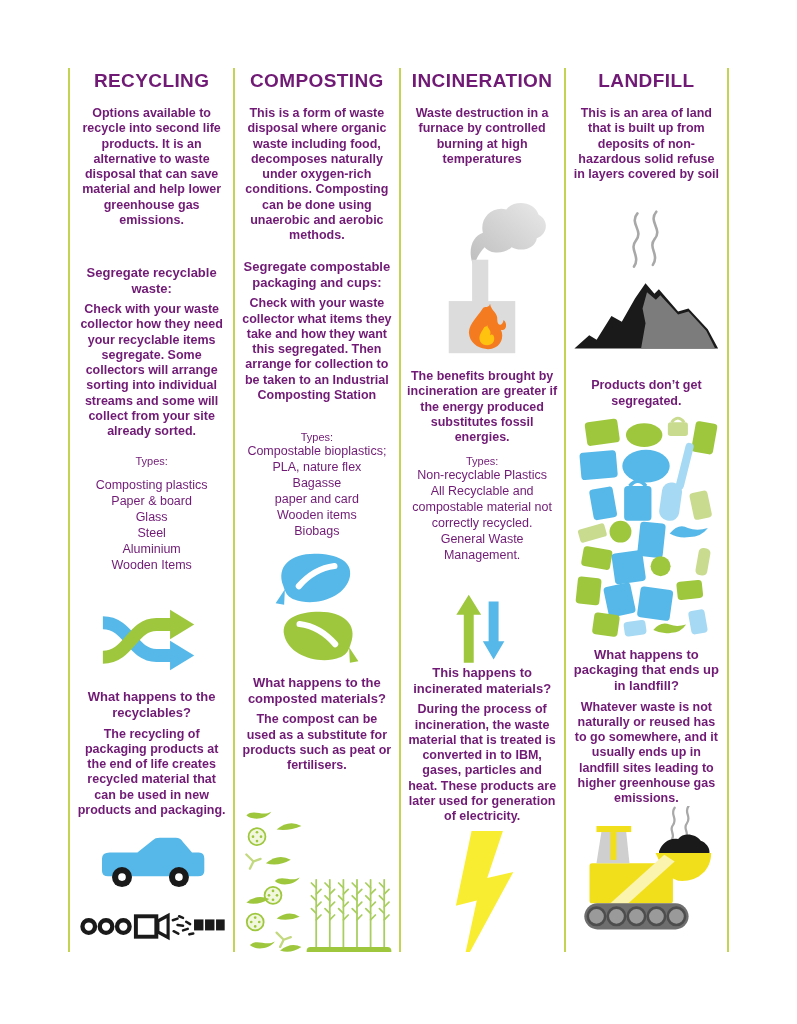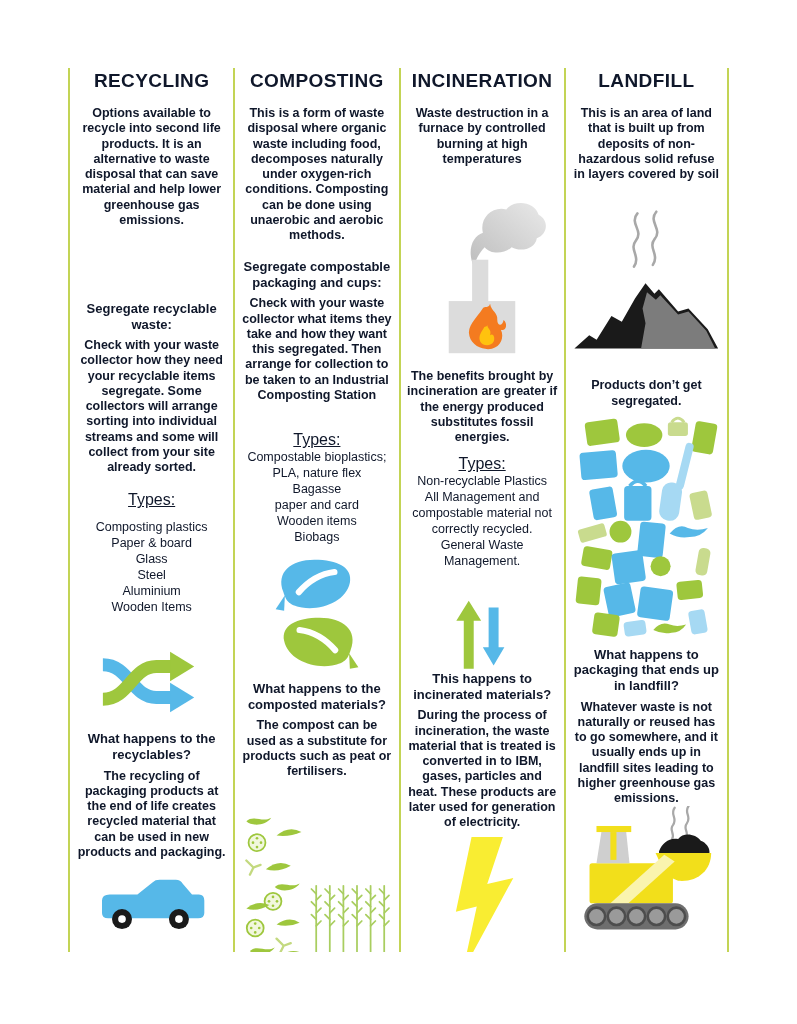--- a/index.html
+++ b/index.html
@@ -1,28 +1,28 @@
 <!DOCTYPE html>
 <html><head>
 <meta charset="utf-8">
 <style>
   html,body{margin:0;padding:0;background:#ffffff;}
   .page{position:relative;width:797px;height:1024px;background:#ffffff;overflow:hidden;
-        font-family:"Liberation Sans",sans-serif;color:#0f172a;}
+        font-family:"Liberation Sans",sans-serif;color:#701a75;}
   .cols{position:absolute;left:68px;top:68px;width:661px;height:884px;display:flex;}
   .col{width:25%;box-sizing:border-box;border-left:2px solid #c3d455;padding:2px 6px 0 6px;
        text-align:center;overflow:hidden;}
   .col:last-child{border-right:2px solid #c3d455;}
   .col-title{font-size:19px;font-weight:bold;letter-spacing:.4px;margin-top:0;}
   .para{font-size:12.5px;line-height:1.22;font-weight:bold;}
   .sub{font-size:13px;font-weight:bold;line-height:1.2;}
-  .types-label{font-size:16px;text-decoration:underline;}
+  .types-label{font-size:11px;}
   .type-line{font-size:12.5px;line-height:1.28;}
   .mt6{margin-top:6px}.mt8{margin-top:0}.mt10{margin-top:10px}.mt12{margin-top:28px}
-  .mt14{margin-top:14px}.mt16{margin-top:16px}.mt24{margin-top:16px}.mt48{margin-top:73px}
+  .mt14{margin-top:14px}.mt16{margin-top:16px}.mt24{margin-top:16px}.mt48{margin-top:37px}
   .icon-wrap{line-height:0;}
   .scatter-row{display:flex;justify-content:space-between;align-items:flex-end;}
 </style>
 </head>
 <body>
 
 <div class="page">
   <div class="cols">
 
     <div class="col">
@@ -178,21 +178,21 @@
           <rect x="64" y="72" width="18" height="50" fill="#dcdcdc"></rect>
           <rect x="38" y="118" width="74" height="58" fill="#dcdcdc"></rect>
           <path d="M76 126 C68 138 58 146 61 157 C64 169 78 173 86 171 C96 169 100 158 96 150 C102 152 104 143 99 139 C98 146 92 146 92 139 C93 131 85 129 84 121 C82 127 78 123 76 126 Z" fill="#f47b20"></path>
           <path d="M77 148 C73 154 71 158 73 163 C75 168 85 169 88 163 C90 158 87 153 84 156 C86 150 81 149 81 145 C79 148 78 145 77 148 Z" fill="#ffc20e"></path>
         </svg>
       </div>
       <div class="para mt14">The benefits brought by incineration are greater if the energy produced substitutes fossil energies.</div>
       <div class="types-label mt10">Types:</div>
       <div>
         <div class="type-line mt8">Non-recyclable Plastics</div>
-        <div class="type-line mt8">All Management and compostable material not correctly recycled.</div>
+        <div class="type-line mt8">All Recyclable and compostable material not correctly recycled.</div>
         <div class="type-line mt8">General Waste Management.</div>
       </div>
       <div class="icon-wrap mt12">
         <svg width="58" height="74" viewBox="0 0 70 88">
           <polygon points="19,4 4,28 13,28 13,86 25,86 25,28 34,28" fill="#9ec73d"></polygon>
           <polygon points="49,82 36,60 43,60 43,12 55,12 55,60 62,60" fill="#56b8e8"></polygon>
         </svg>
       </div>
       <div class="sub mt8">This happens to incinerated materials?</div>
       <div class="para mt6">During the process of incineration, the waste material that is treated is converted in to IBM, gases, particles and heat. These products are later used for generation of electricity.</div>

